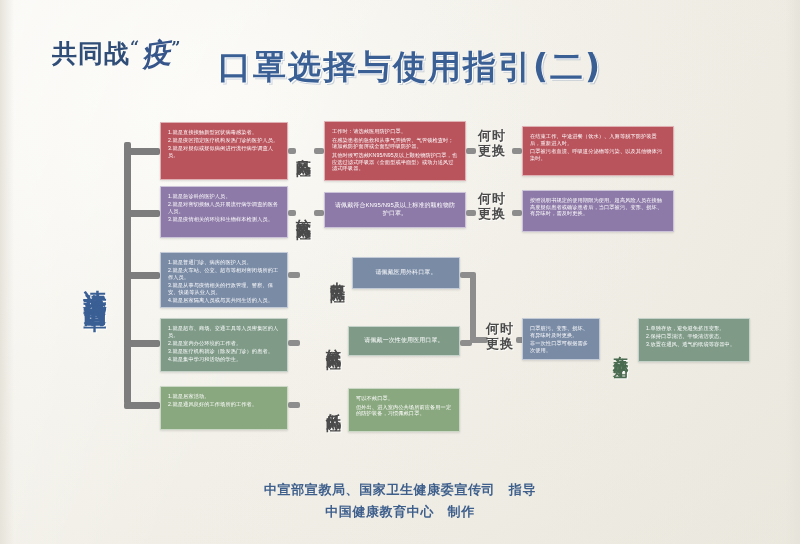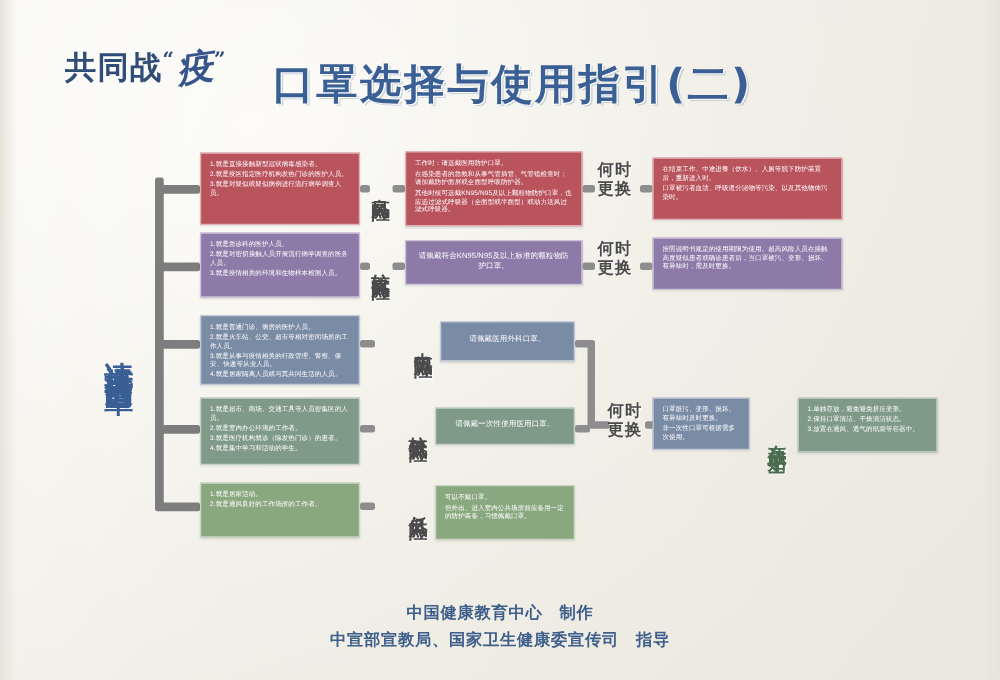--- a/index.html
+++ b/index.html
@@ -225,16 +225,16 @@
   <div class="store-label" style="left:608px;top:308px;width:24px;height:82px;">存放小贴士</div>
   <div class="box" style="left:638px;top:318px;width:112px;height:44px;background:#7f9b88;">
     <ol>
       <li>1.单独存放，避免避免挤压变形。</li>
       <li>2.保持口罩清洁、干燥清洁状态。</li>
       <li>3.放置在通风、透气的纸袋等容器中。</li>
     </ol>
   </div>
 
   <div class="footer">
+    <div>中宣部宣教局、国家卫生健康委宣传司　指导</div>
     <div>中国健康教育中心　制作</div>
-    <div>中宣部宣教局、国家卫生健康委宣传司　指导</div>
   </div>
 </div>
 
 </body></html>

